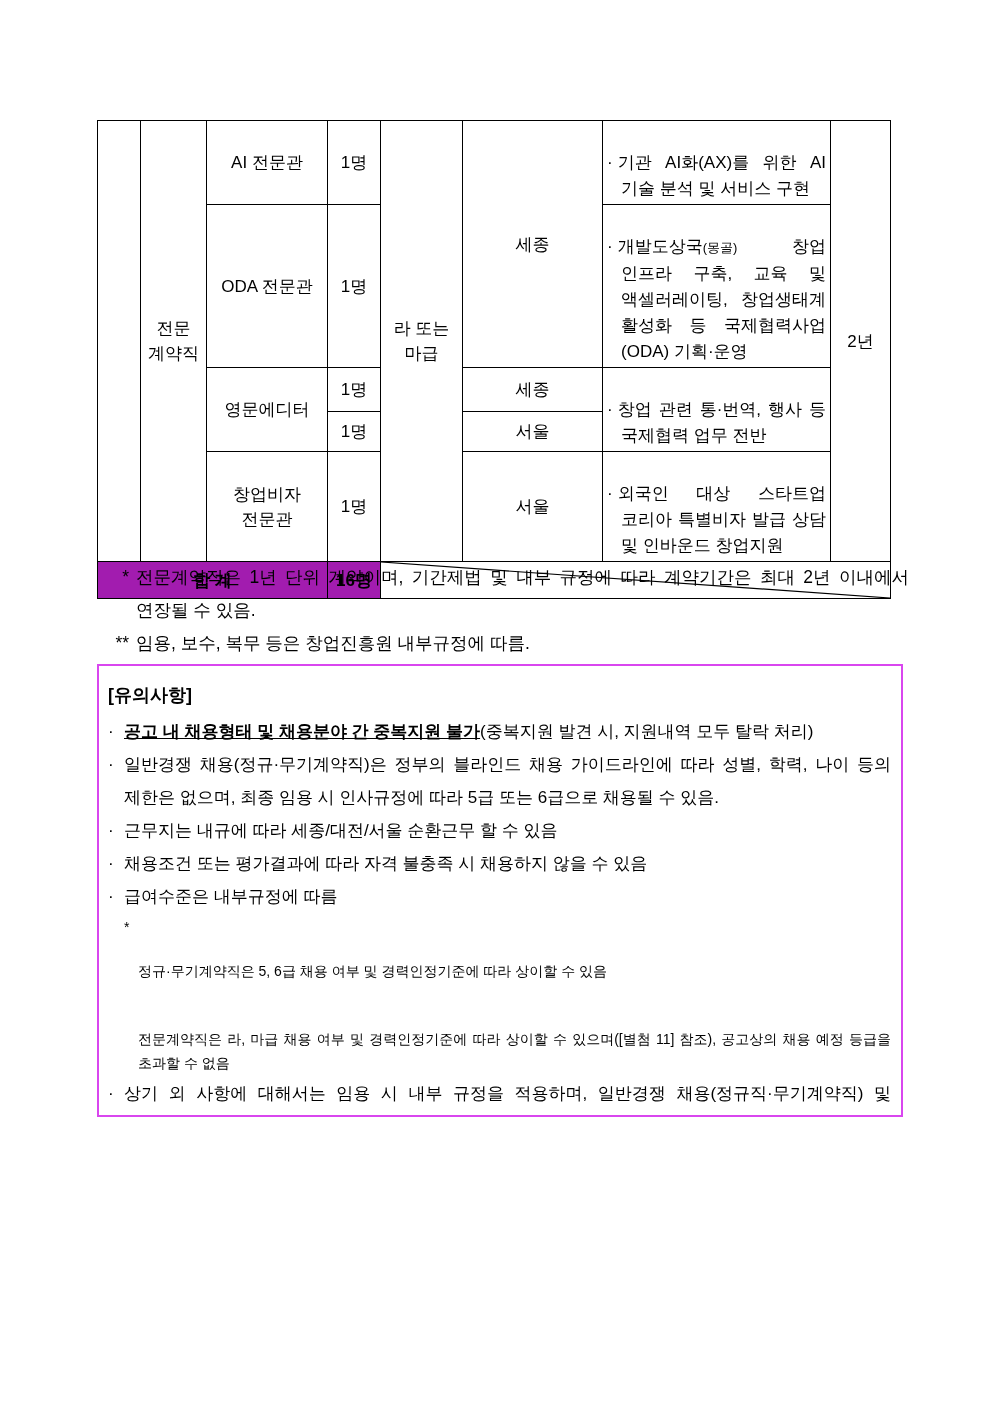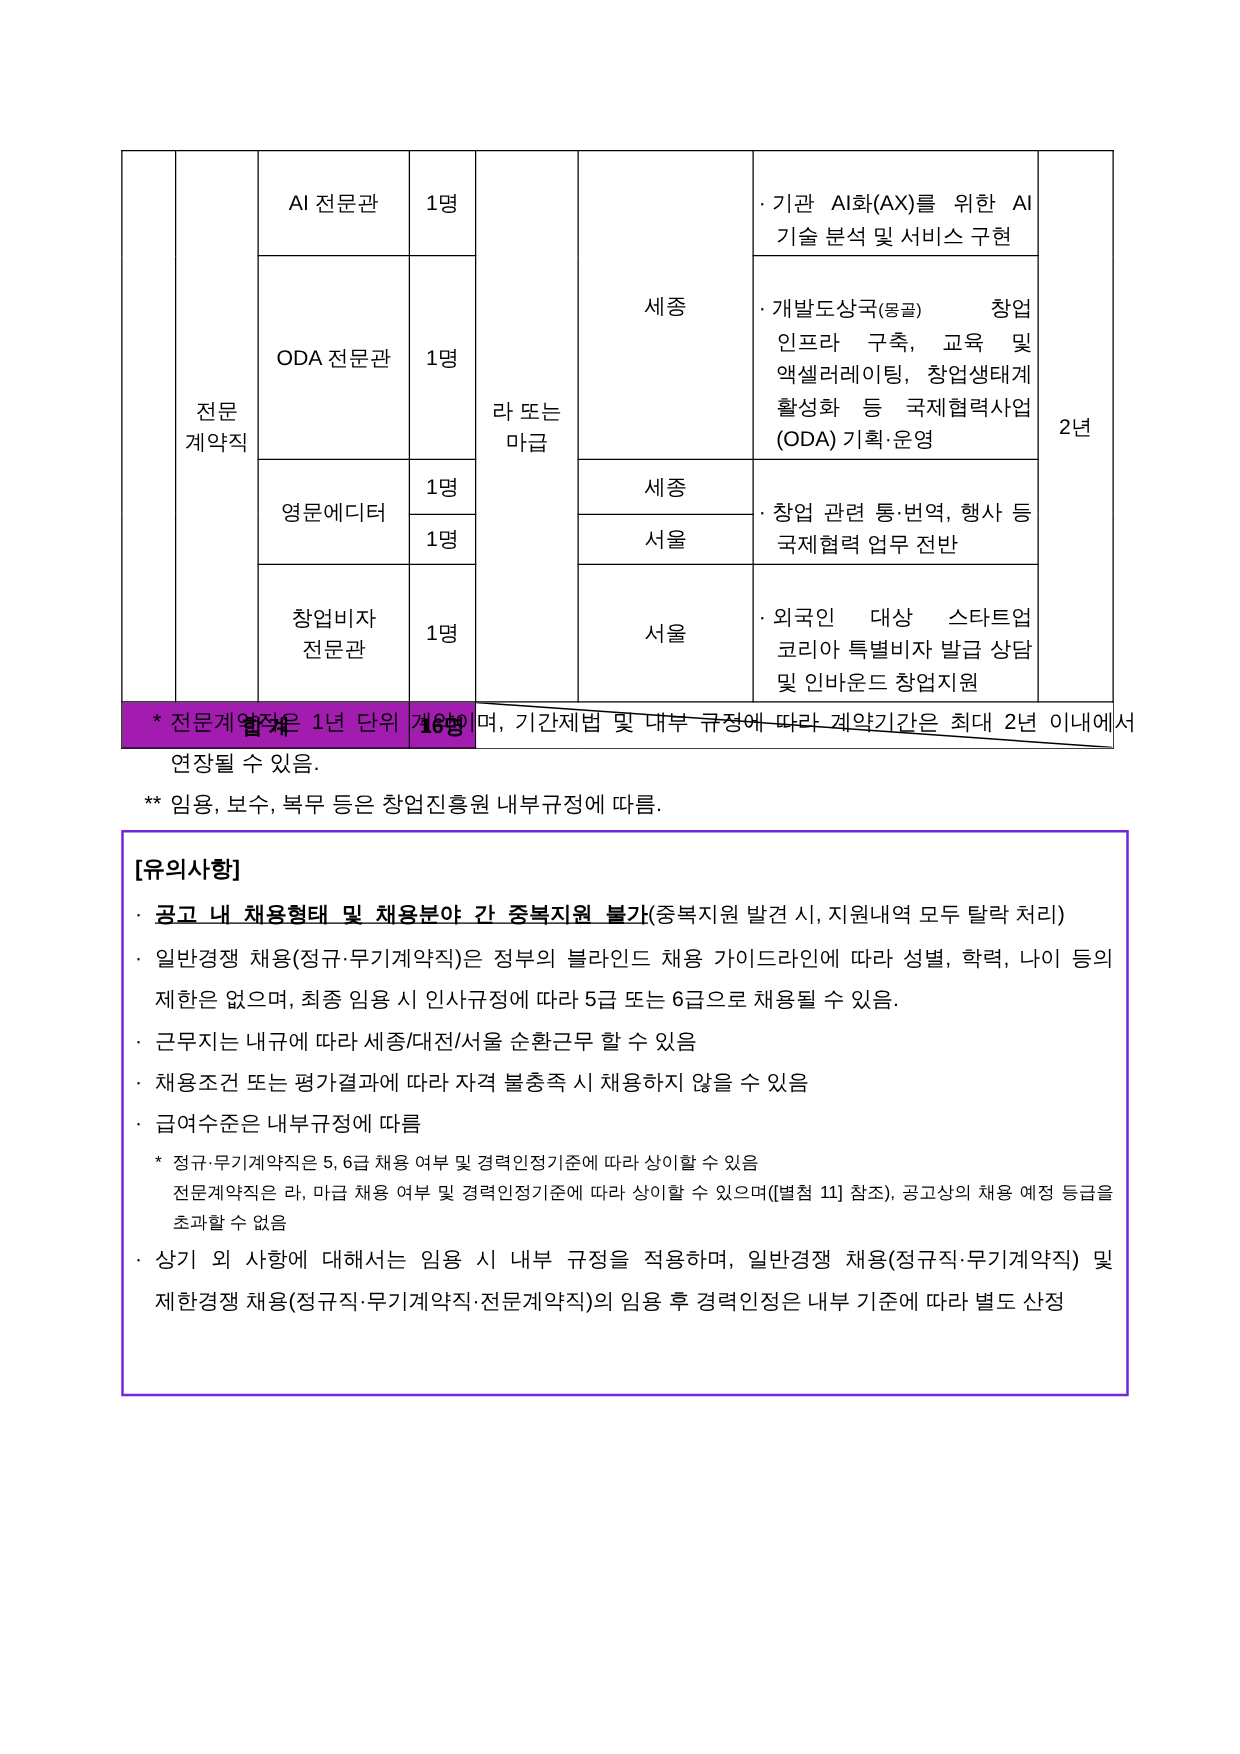--- a/index.html
+++ b/index.html
@@ -36,32 +36,32 @@
     position: absolute; left: 97px; top: 561px; width: 812px;
     font-size: 17.5px; line-height: 33px;
   }
   .note { display: flex; }
   .note-marker { flex: none; width: 32px; text-align: right; padding-right: 7px; }
   .note-text { flex: 1; text-align: justify; word-break: keep-all; }
 
   
   .notice-box {
     position: absolute; left: 97px; top: 664px; width: 806px; height: 453px;
-    box-sizing: border-box; border: 2px solid #6d28d9;
+    box-sizing: border-box; border: 2px solid #d946ef;
     padding: 13px 10px 0 9px; overflow: hidden;
   }
   .nb-header { font-size: 18px; font-weight: bold; line-height: 32px; margin-bottom: 4px; }
   .nb-item { display: flex; font-size: 17px; line-height: 33px; }
   .nb-bullet { flex: none; width: 16px; }
   .nb-text { flex: 1; text-align: justify; word-break: keep-all; }
-  .bold-u { font-weight: bold; text-decoration: underline; font-family: Liberation Mono, monospace; }
+  .bold-u { font-weight: bold; text-decoration: underline; }
   .nb-sub { padding-left: 16px; font-size: 14px; line-height: 24px; margin: 2px 0; }
   .nb-sub-item { display: flex; }
   .nb-sub-marker { flex: none; width: 14px; }
-  .nb-sub-text { flex: 1; text-align: justify; word-break: keep-all; }
+  .nb-sub-text { flex: 1; text-align: justify; word-break: keep-all; margin-top: 44px; }
 </style>
 </head>
 <body>
 
 <table class="recruit">
   <colgroup>
     <col style="width:43px">
       <col style="width:66px">
       <col style="width:121px">
       <col style="width:53px">

